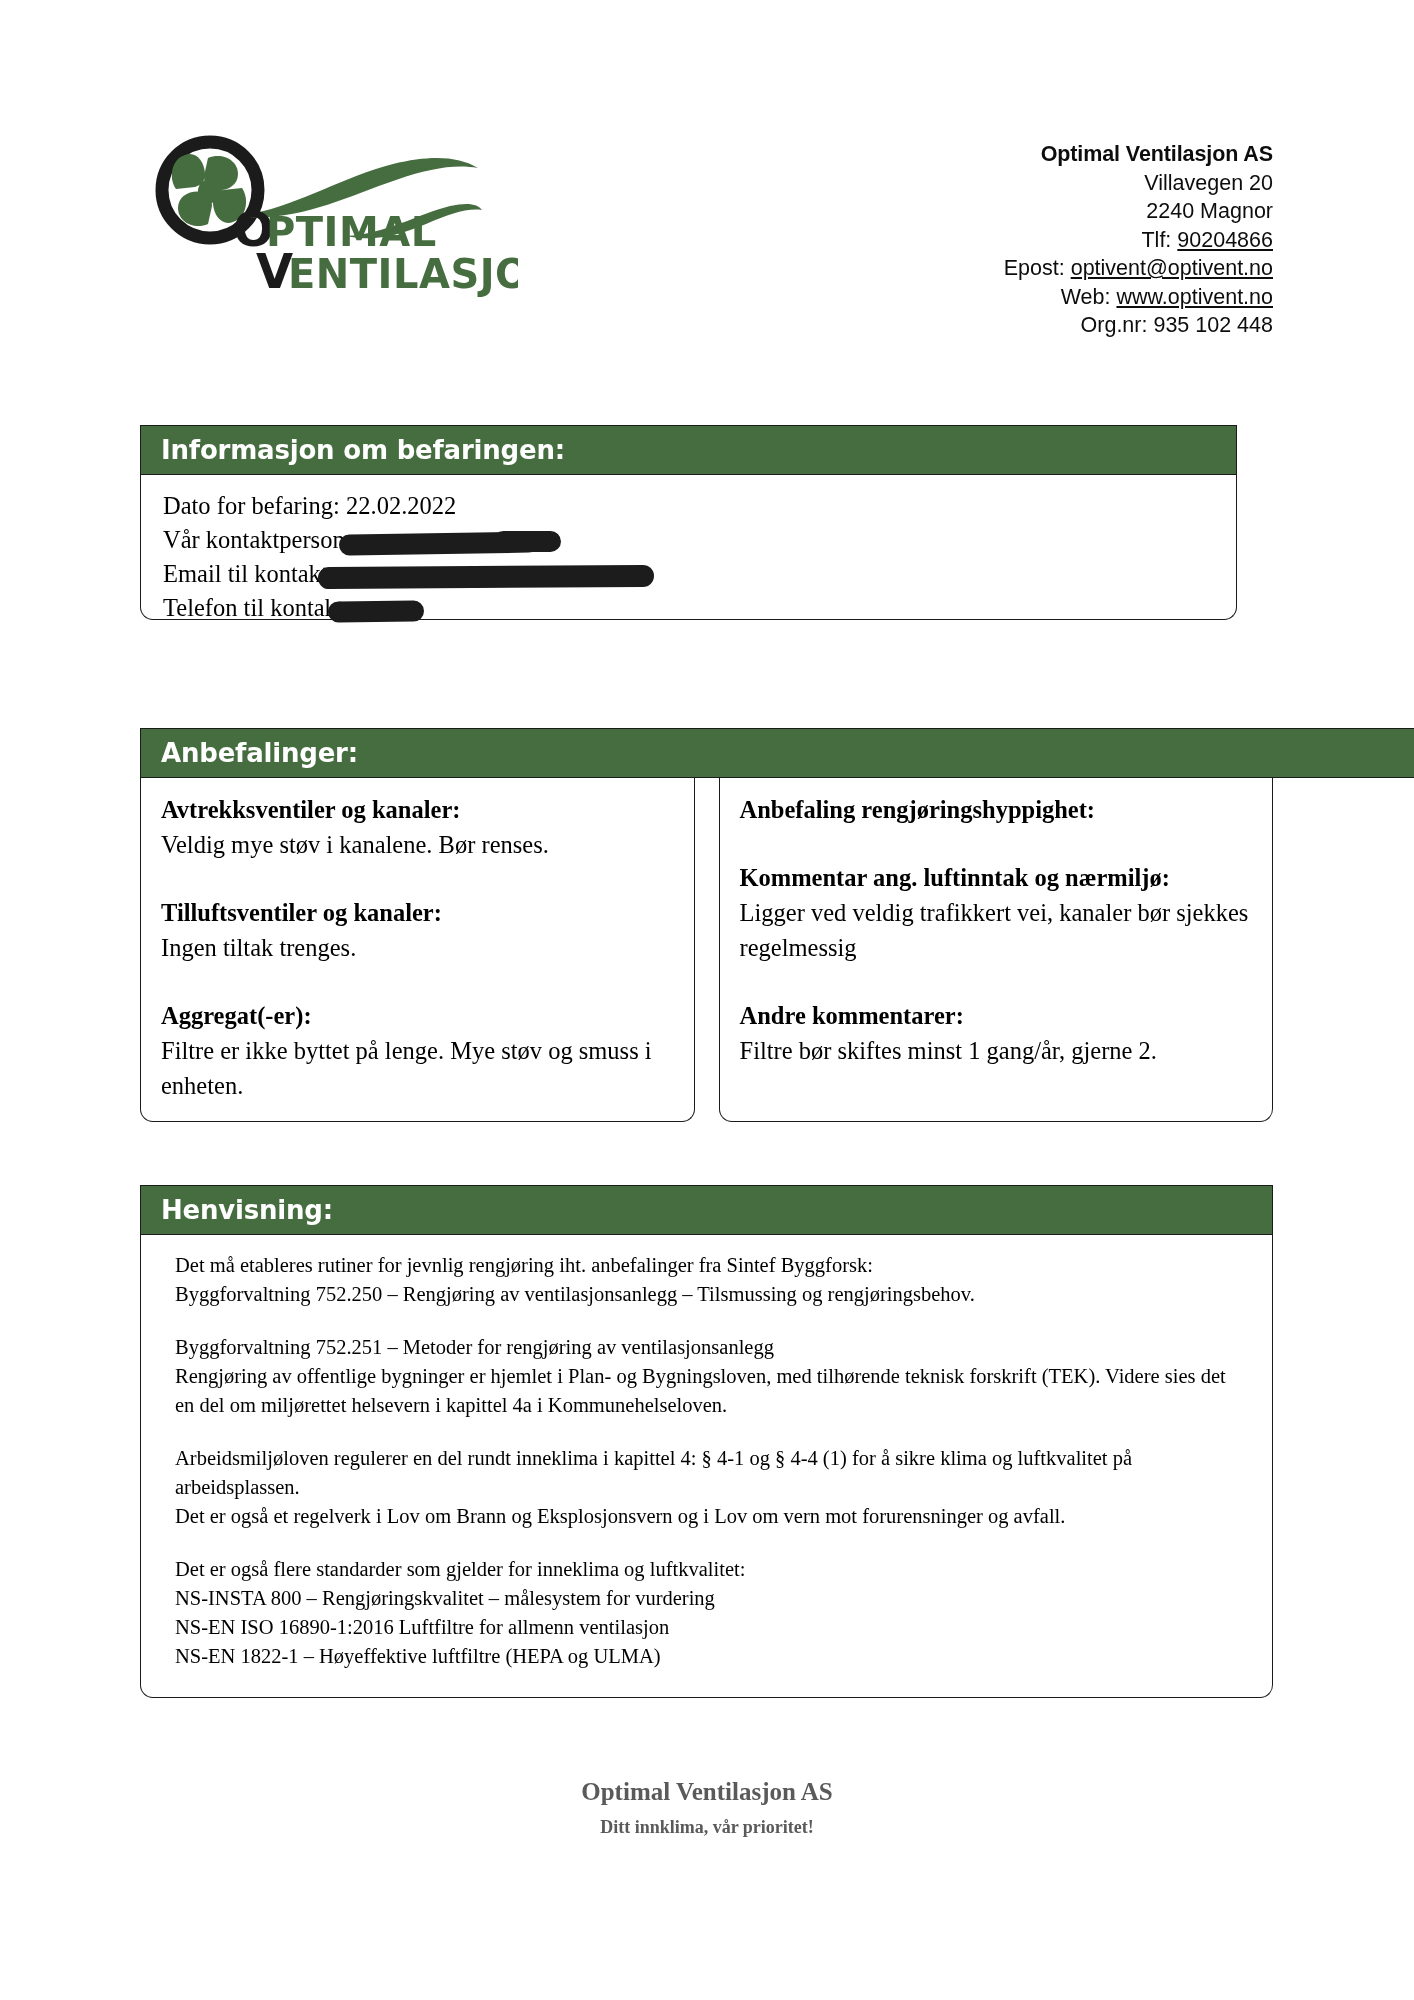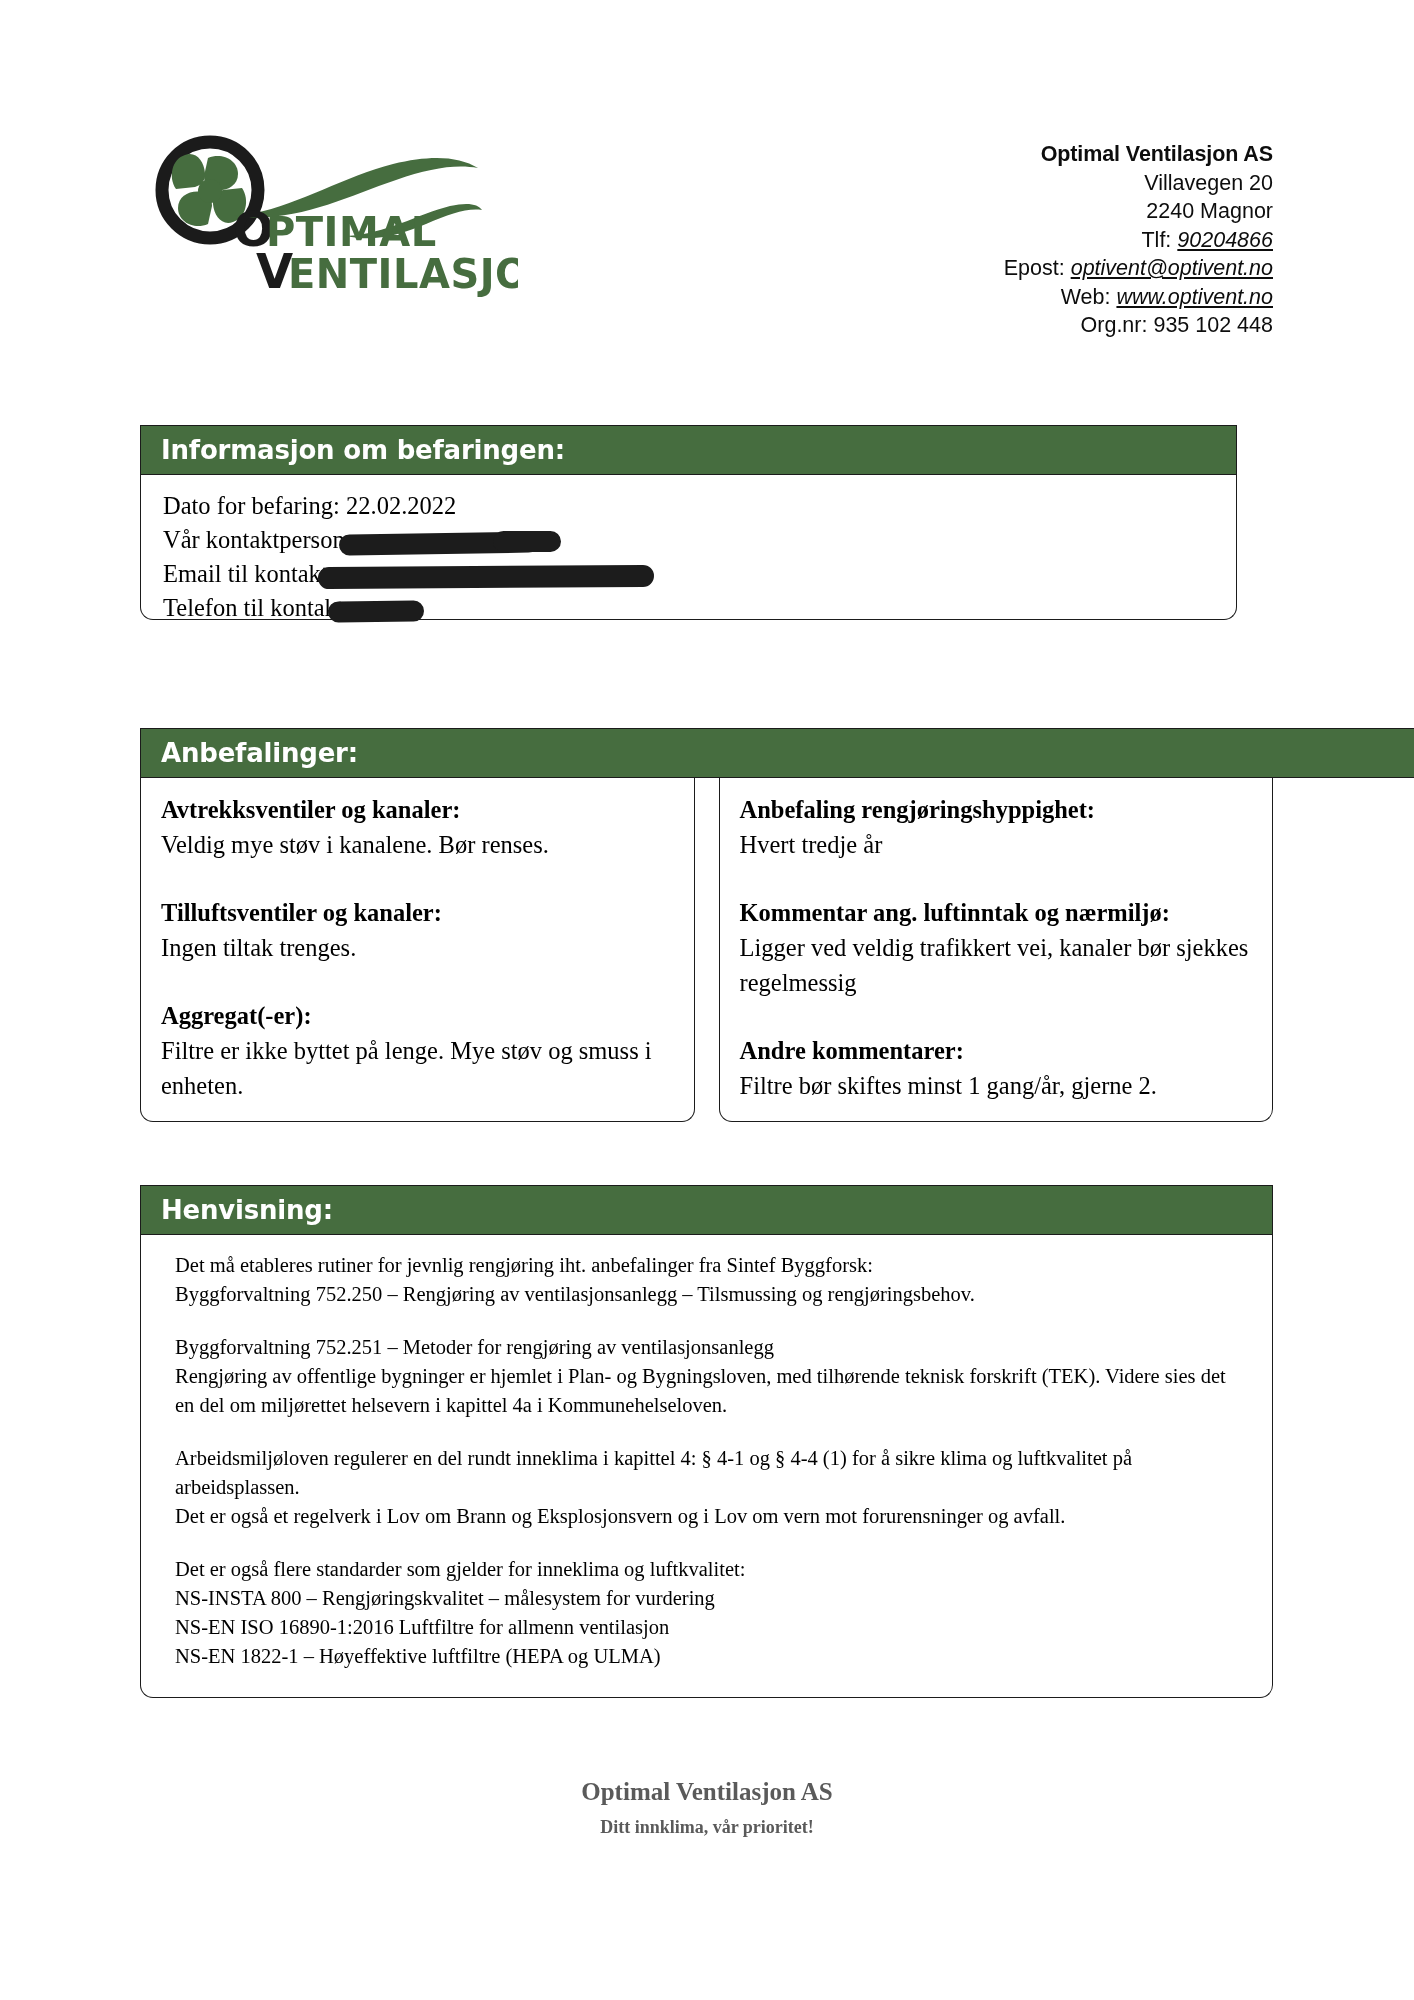--- a/index.html
+++ b/index.html
@@ -51,21 +51,20 @@
     white-space: nowrap;
   }
   .company-block .cname {
     font-weight: bold;
     font-size: 21.5px;
     letter-spacing: -0.1px;
   }
   .company-block .u {
     text-decoration: underline;
     text-underline-offset: 2px;
-    font-style: italic;
   }
 
   
   .card {
     position: absolute;
     box-sizing: border-box;
   }
   .card-head {
     box-sizing: border-box;
     background: #466d3f;
@@ -255,21 +254,20 @@
         <div class="anb-gap"></div>
         <div>
           <div class="qtitle">Aggregat(-er):</div>
           <div class="qtext">Filtre er ikke byttet på lenge. Mye støv og smuss i enheten.</div>
         </div>
       </div>
 
       <div class="anb-col">
         <div>
           <div class="qtitle">Anbefaling rengjøringshyppighet:</div>
-          <div class="qtext">Hvert tredje år</div>
         </div>
         <div class="anb-gap"></div>
         <div>
           <div class="qtitle">Kommentar ang. luftinntak og nærmiljø:</div>
           <div class="qtext">Ligger ved veldig trafikkert vei, kanaler bør sjekkes regelmessig</div>
         </div>
         <div class="anb-gap"></div>
         <div>
           <div class="qtitle">Andre kommentarer:</div>
           <div class="qtext">Filtre bør skiftes minst 1 gang/år, gjerne 2.</div>

